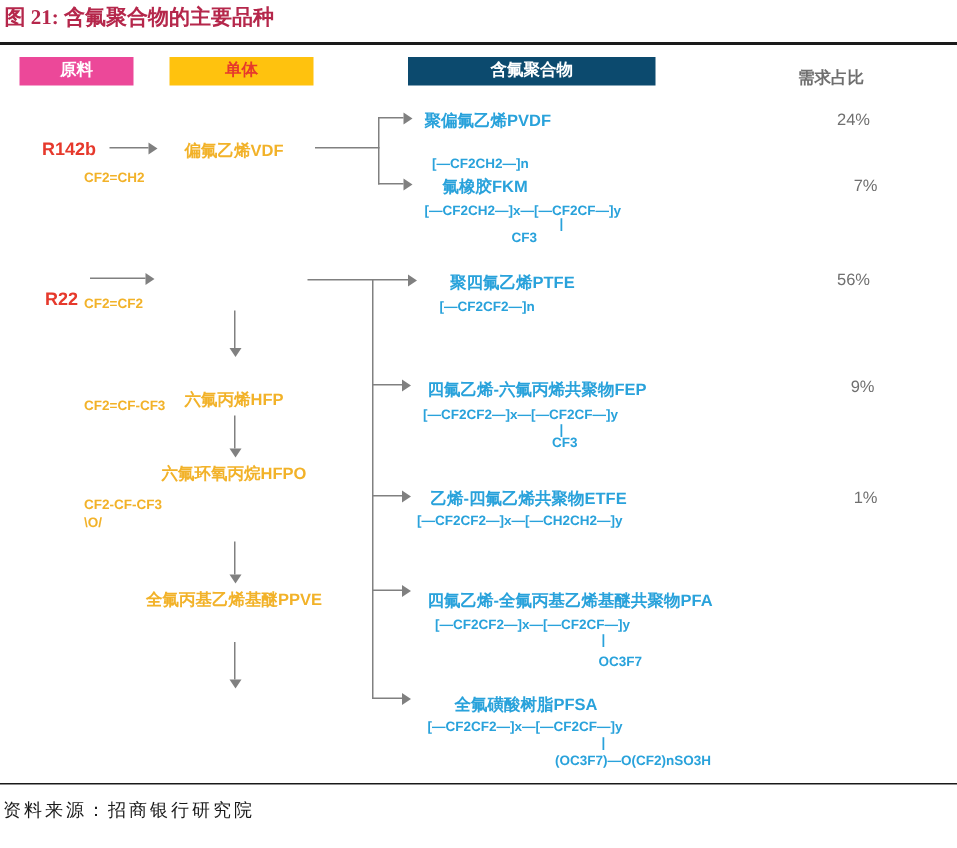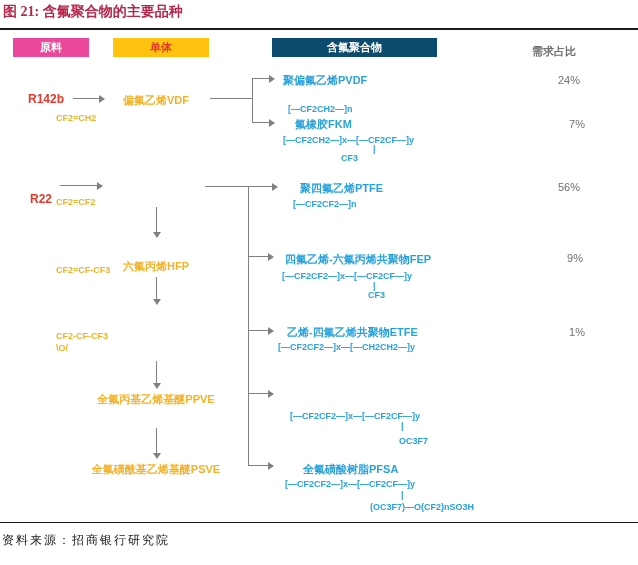--- a/index.html
+++ b/index.html
@@ -49,46 +49,47 @@
   <div class="abs raw" style="left:16px;top:192px;width:50px;">R22</div>
 
   <div class="abs mono-name" style="top:93px;">偏氟乙烯VDF</div>
   <div class="abs mono-form" style="top:113px;">CF2=CH2</div>
 
   <div class="abs mono-form" style="top:197px;">CF2=CF2</div>
 
   <div class="abs mono-name" style="top:247px;margin-top:12px;">六氟丙烯HFP</div>
   <div class="abs mono-form" style="top:265px;">CF2=CF-CF3</div>
 
+  <div class="abs mono-name" style="top:308px;">六氟环氧丙烷HFPO</div>
   <div class="abs mono-form" style="top:331px;">CF2-CF-CF3</div>
   <div class="abs mono-form" style="top:343px;">\O/</div>
 
   <div class="abs mono-name" style="top:392px;">全氟丙基乙烯基醚PPVE</div>
 
-  <div class="abs mono-name" style="top:462px;">全氟磺酰基乙烯基醚PSVE</div>
 
   <div class="abs poly-name" style="left:283px;top:73px;">聚偏氟乙烯PVDF</div>
   <div class="abs poly-form" style="left:288px;top:91px;margin-top:13px;">[—CF2CH2—]n</div>
 
   <div class="abs poly-name" style="left:295px;top:117px;">氟橡胶FKM</div>
   <div class="abs poly-form" style="left:283px;top:135px;">[—CF2CH2—]x—[—CF2CF—]y</div>
   <div class="abs poly-form" style="left:373px;top:144px;">|</div>
   <div class="abs poly-form" style="left:341px;top:153px;">CF3</div>
 
   <div class="abs poly-name" style="left:300px;top:181px;">聚四氟乙烯PTFE</div>
   <div class="abs poly-form" style="left:293px;top:199px;">[—CF2CF2—]n</div>
 
   <div class="abs poly-name" style="left:285px;top:252px;">四氟乙烯-六氟丙烯共聚物FEP</div>
   <div class="abs poly-form" style="left:282px;top:271px;">[—CF2CF2—]x—[—CF2CF—]y</div>
   <div class="abs poly-form" style="left:373px;top:281px;">|</div>
   <div class="abs poly-form" style="left:368px;top:290px;">CF3</div>
 
   <div class="abs poly-name" style="left:287px;top:325px;">乙烯-四氟乙烯共聚物ETFE</div>
   <div class="abs poly-form" style="left:278px;top:342px;">[—CF2CF2—]x—[—CH2CH2—]y</div>
 
+  <div class="abs poly-name" style="left:285px;top:393px;">四氟乙烯-全氟丙基乙烯基醚共聚物PFA</div>
   <div class="abs poly-form" style="left:290px;top:411px;">[—CF2CF2—]x—[—CF2CF—]y</div>
   <div class="abs poly-form" style="left:401px;top:421px;">|</div>
   <div class="abs poly-form" style="left:399px;top:436px;">OC3F7</div>
 
   <div class="abs poly-name" style="left:303px;top:462px;">全氟磺酸树脂PFSA</div>
   <div class="abs poly-form" style="left:285px;top:479px;">[—CF2CF2—]x—[—CF2CF—]y</div>
   <div class="abs poly-form" style="left:401px;top:490px;">|</div>
   <div class="abs poly-form" style="left:370px;top:502px;text-align:right;">(OC3F7)—O(CF2)nSO3H</div>
 
   <div class="abs share" style="left:540px;top:74px;">24%</div>

